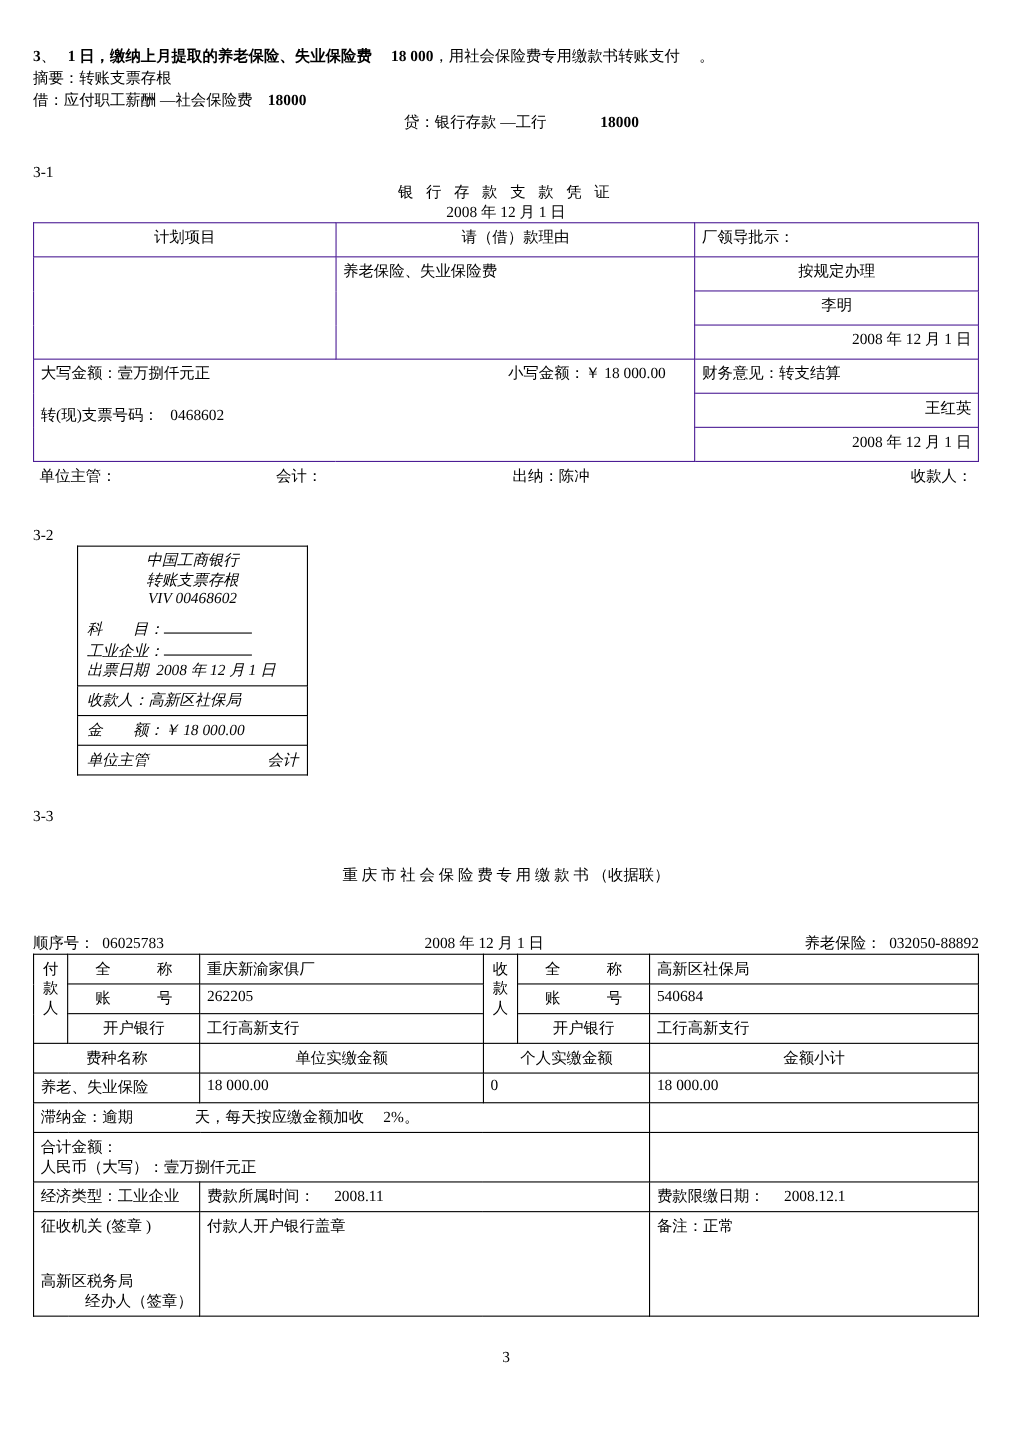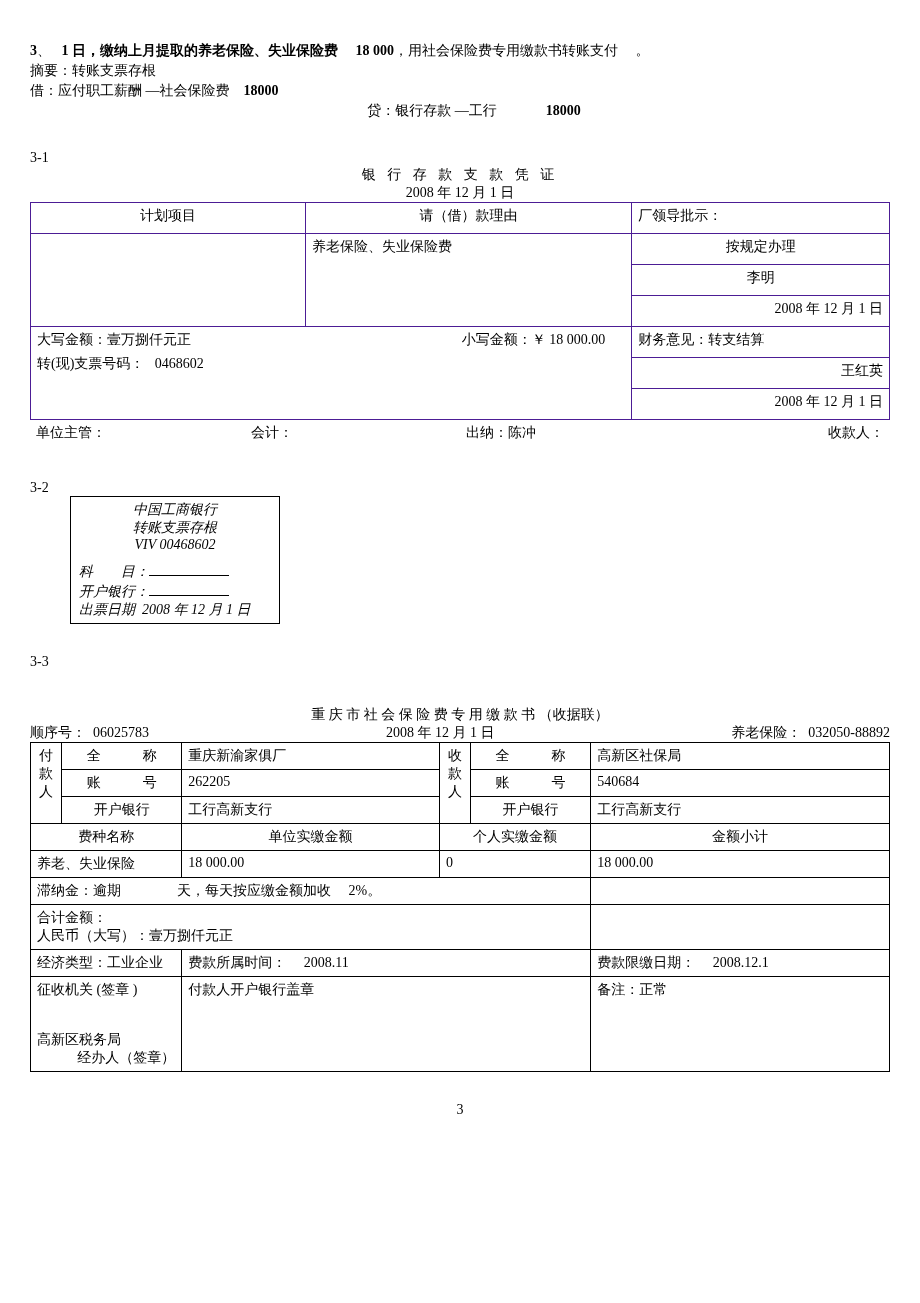--- a/index.html
+++ b/index.html
@@ -32,21 +32,21 @@
 
   
   .stub { width: 210px; margin-left: 40px; font-style: italic; }
   .stub td { border: 1px solid #000; padding: 4px 8px; }
 
   
   .paybook { width: 100%; }
   .paybook td { border: 1px solid #000; }
   .paybook .vert { text-align: center; width: 18px; }
 
-  .top-row { display: flex; justify-content: space-between; }
+  .top-row { display: flex; justify-content: space-between; margin-top: 44px; }
 </style>
 </head>
 <body>
 
 <div class="line">
   <span class="bold">3</span><span>、</span>
   &nbsp;&nbsp;<span class="bold">1 日，缴纳上月提取的养老保险、失业保险费</span>
   &nbsp;&nbsp;&nbsp;&nbsp;<span class="bold">18 000</span><span>，用社会保险费专用缴款书转账支付</span>
   &nbsp;&nbsp;&nbsp;&nbsp;<span>。</span>
 </div>
@@ -82,21 +82,21 @@
       </tr>
   <tr>
         <td class="right">2008 年 12 月 1 日</td>
       </tr>
   <tr>
     <td colspan="2" rowspan="3">
       <div style="display:flex;justify-content:space-between;padding-right:20px">
         <span>大写金额：壹万捌仟元正</span>
         <span>小写金额：￥  18 000.00</span>
       </div>
-      <div style="margin-top:6px">
+      <div style="margin-top:20px">
         <span>转(现)支票号码：</span>&nbsp;&nbsp;
         <span>0468602</span>
       </div>
     </td>
     <td>财务意见：转支结算</td>
   </tr>
   <tr>
         <td class="right">王红英</td>
       </tr>
   <tr>
@@ -117,22 +117,34 @@
 
 <div class="mt30">3-2</div>
 <table class="stub">
   <tbody>
       <tr>
         <td>
     <div class="center">中国工商银行</div>
     <div class="center">转账支票存根</div>
     <div class="center">VIV 00468602</div>
     <div style="margin-top:8px"><span>科　　目：</span><span class="underline"></span></div>
-    <div><span>开户银行：</span><span class="underline"></span></div>
+    <div><span>工业企业：</span><span class="underline"></span></div>
     <div><span>出票日期</span>&nbsp;&nbsp;<span>2008 年  12 月 1 日</span></div>
+  </td>
+      </tr>
+  <tr>
+        <td>收款人：高新区社保局</td>
+      </tr>
+  <tr>
+        <td>金　　额：￥ 18 000.00</td>
+      </tr>
+  <tr>
+        <td>
+    <span>单位主管</span>
+    <span style="float:right">会计</span>
   </td>
       </tr>
 </tbody>
   </table>
 
 <div class="mt30">3-3</div>
 <div class="center mt20">重 庆 市 社 会 保 险 费 专 用 缴 款 书 （收据联）</div>
 <div class="top-row">
   <div><span>顺序号：</span>&nbsp;&nbsp;<span>06025783</span></div>
   <div>2008 年 12 月 1 日</div>

